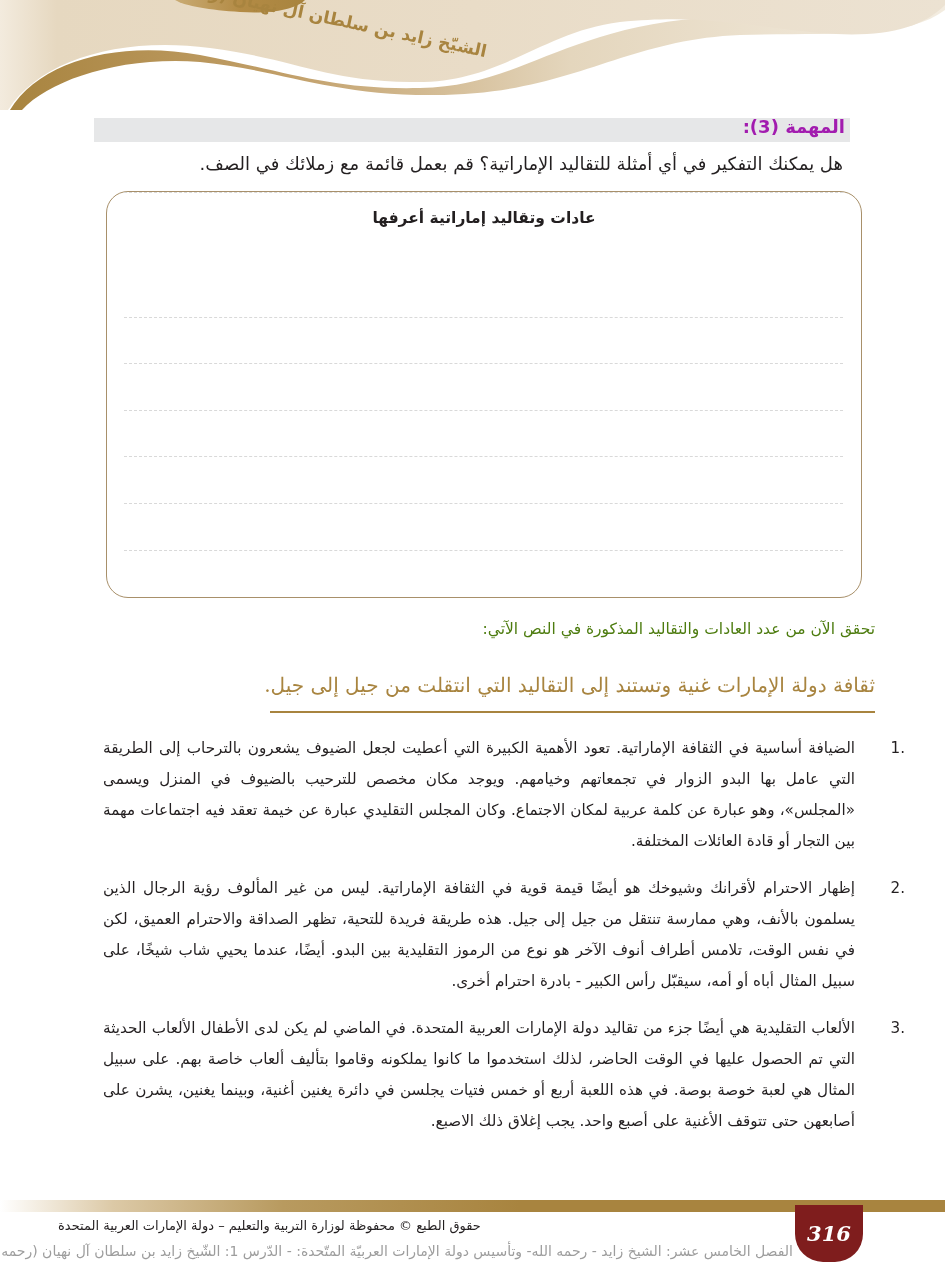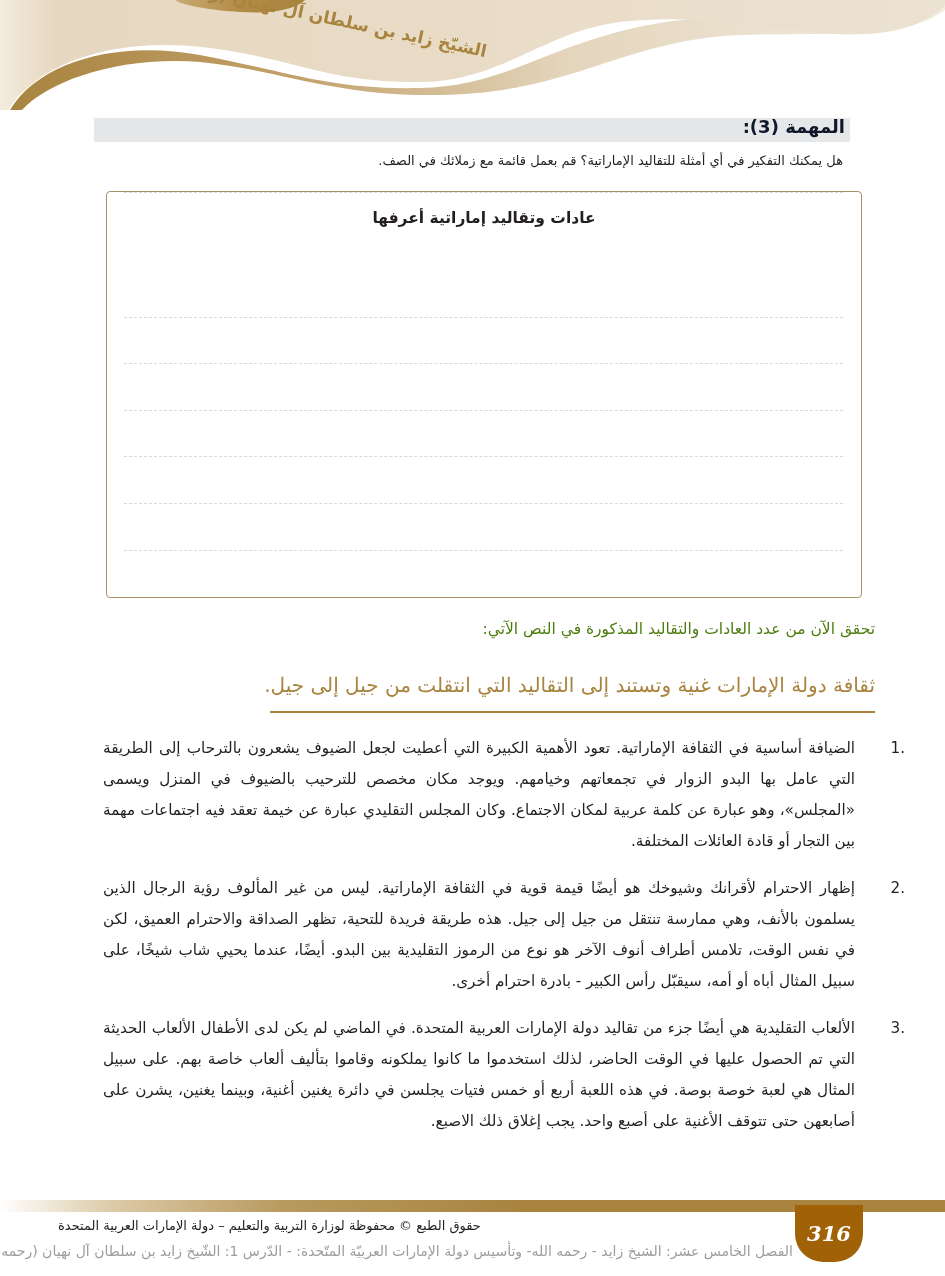--- a/index.html
+++ b/index.html
@@ -16,32 +16,32 @@
       white-space: nowrap;
     }
 
     
     .task-bar {
       position: absolute; left: 94px; top: 118px; width: 756px; height: 24px;
       background: #e6e7e8;
     }
     .task-title {
       position: absolute; right: 100px; top: 116px;
-      direction: rtl; font-weight: bold; font-size: 18px; color: #0f172a;
+      direction: rtl; font-weight: bold; font-size: 18px; color: #a21caf;
       white-space: nowrap;
     }
     .task-question {
       position: absolute; right: 102px; top: 153px;
-      direction: rtl; font-size: 13px; color: #231f20; white-space: nowrap;
+      direction: rtl; font-size: 18px; color: #231f20; white-space: nowrap;
     }
 
     
     .answer-box {
       position: absolute; left: 106px; top: 191px; width: 756px; height: 407px;
-      border: 1.5px solid #a8906a; border-radius: 4px; background: #fff;
+      border: 1.5px solid #a8906a; border-radius: 22px; background: #fff;
     }
     .answer-box-title {
       position: absolute; left: 0; right: 0; top: 17px;
       direction: rtl; text-align: center; font-weight: bold; font-size: 15.5px; color: #231f20;
     }
     .answer-line {
       position: absolute; left: 17px; width: 719px; height: 0;
       border-top: 1.5px dashed #d9d9d9;
     }
     .answer-line:nth-of-type(1) { top: 78px; }
@@ -82,21 +82,21 @@
     }
     .para .para-term { font-weight: normal; }
 
     
     .footer-bar {
       position: absolute; left: 0; top: 1200px; width: 945px; height: 12px;
       background: linear-gradient(to right, #ffffff 0%, #dcc9a6 12%, #b89a5f 30%, #a8843f 55%, #a8843f 100%);
     }
     .page-tab {
       position: absolute; left: 795px; top: 1205px; width: 68px; height: 57px;
-      background: #a16207; border-radius: 0 0 28px 28px;
+      background: #7f1d1d; border-radius: 0 0 28px 28px;
       display: flex; align-items: center; justify-content: center;
     }
     .page-number {
       font-family: "DejaVu Serif", serif; font-style: italic; font-weight: bold;
       font-size: 21px; color: #ffffff;
     }
     .copyright {
       position: absolute; left: 58px; top: 1218px;
       direction: rtl; font-size: 13px; color: #231f20; white-space: nowrap;
     }

